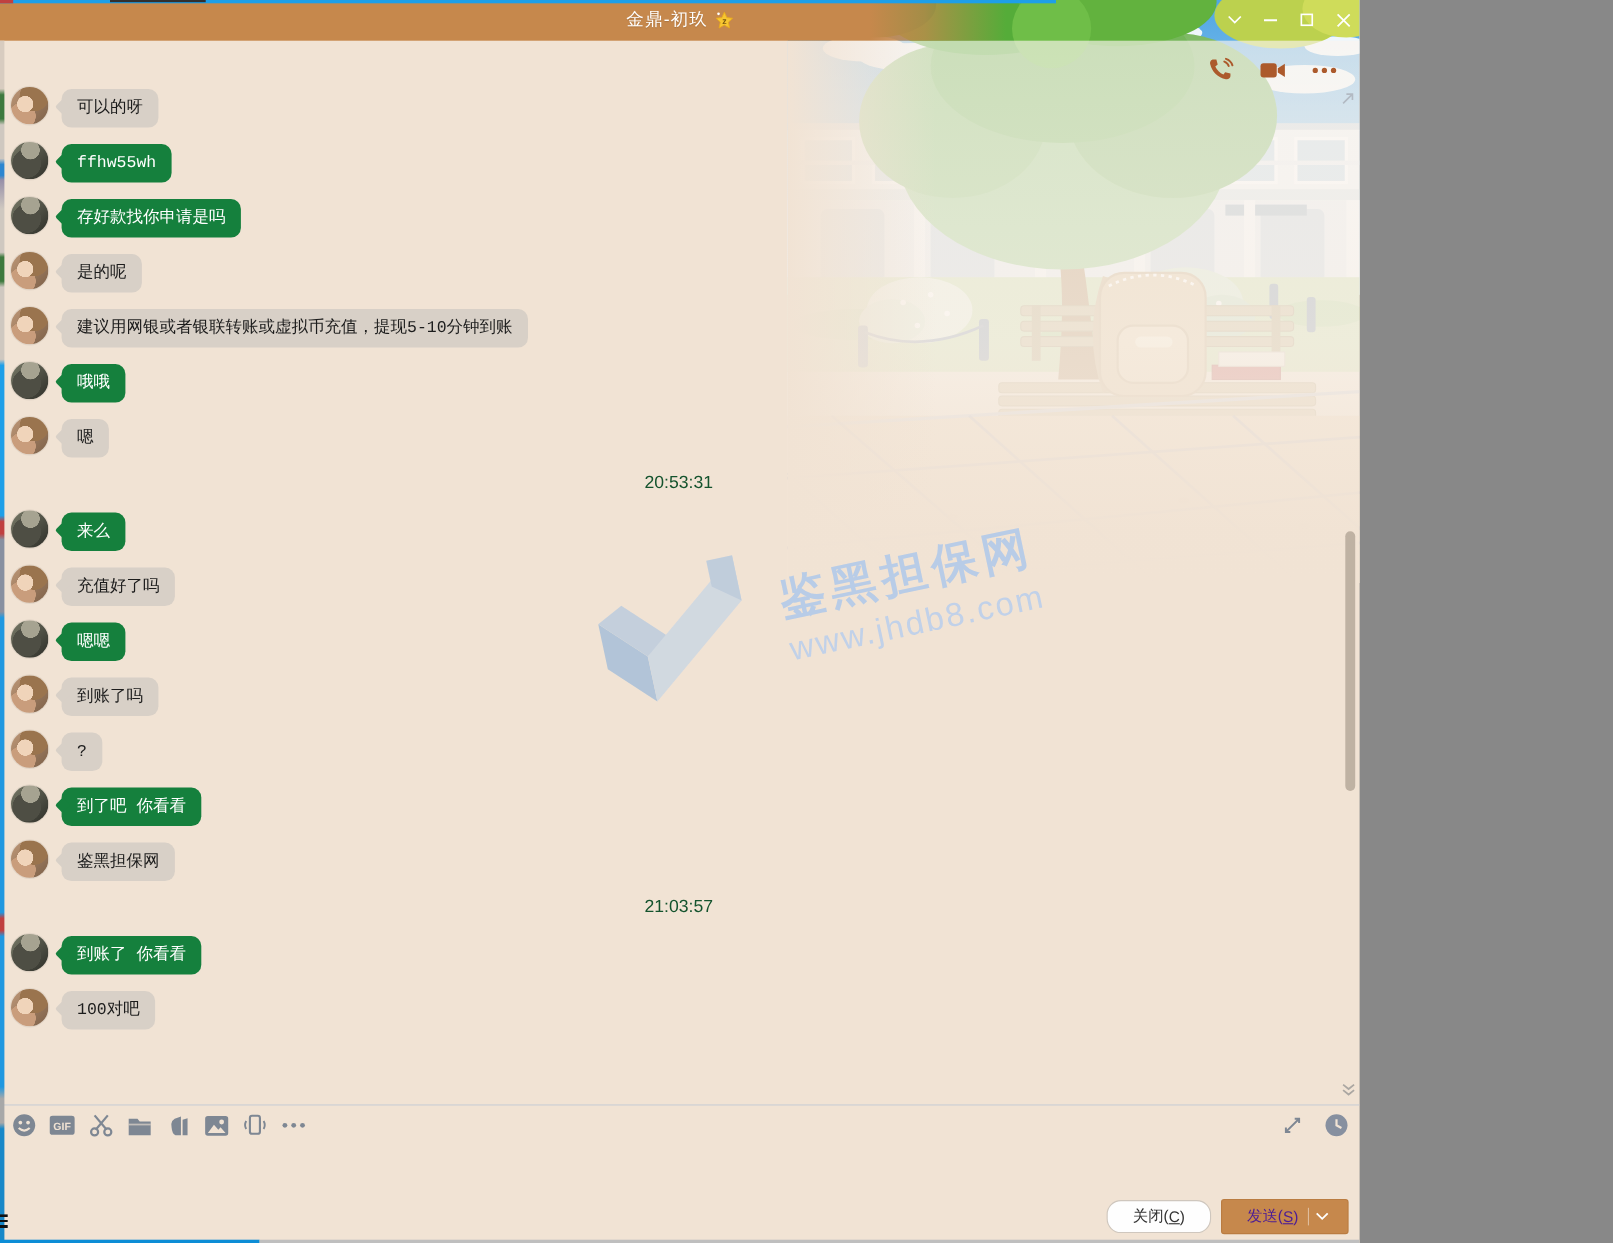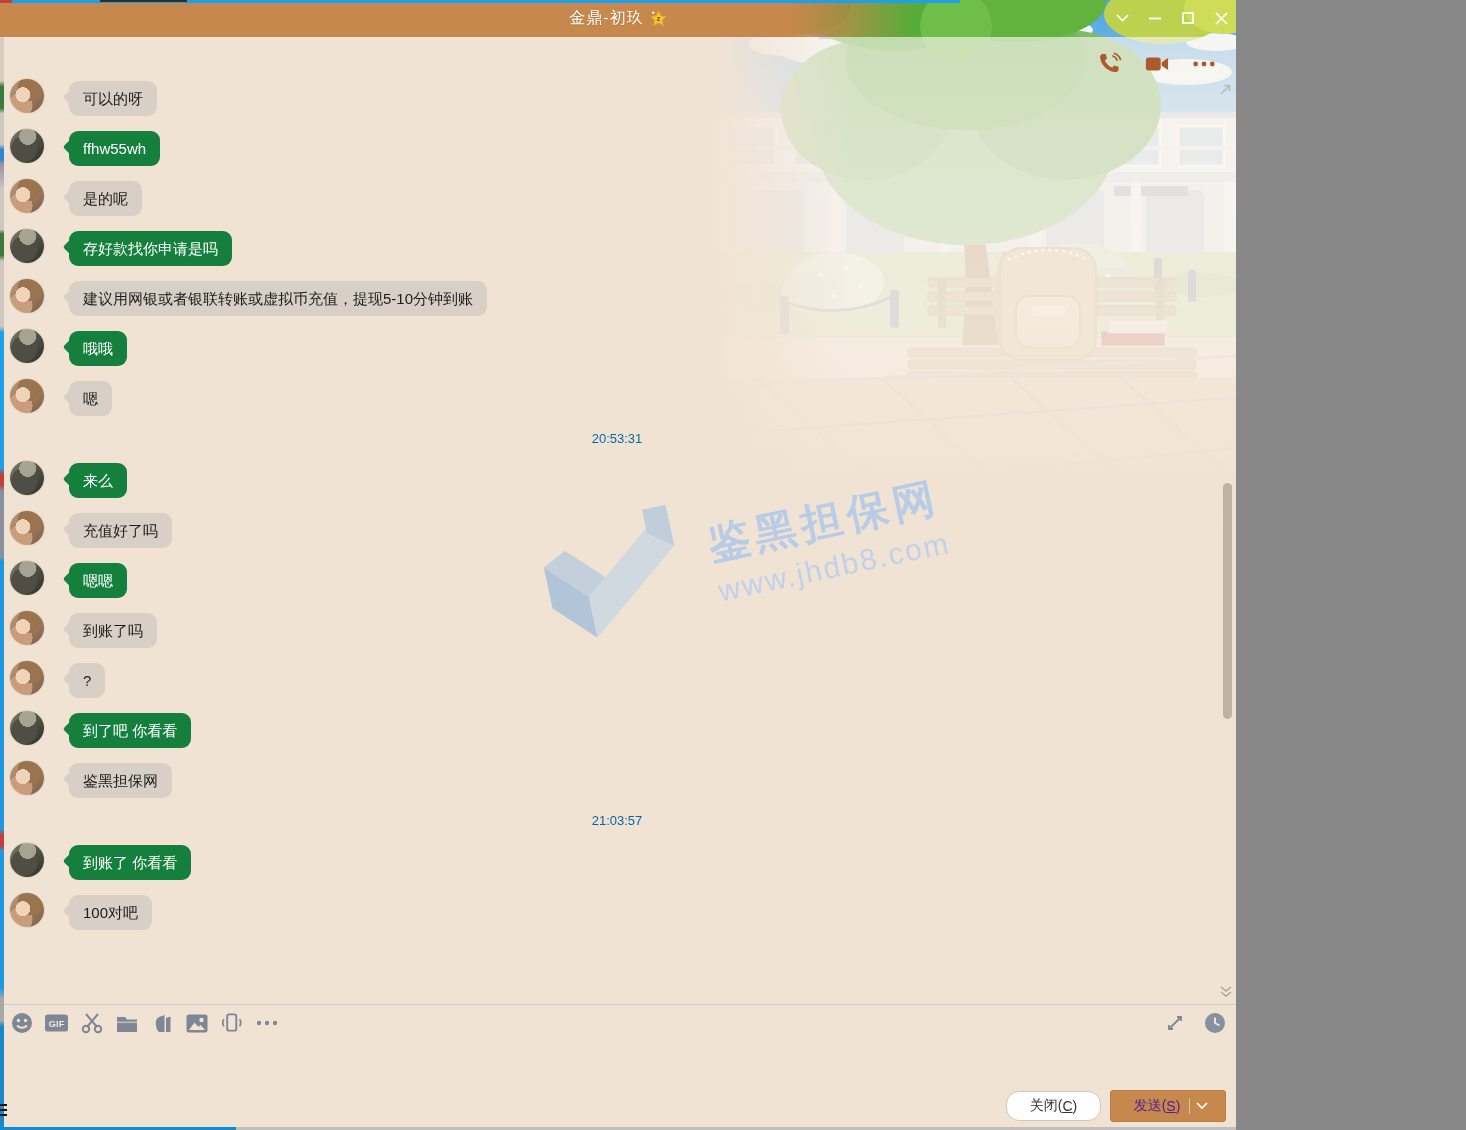--- a/index.html
+++ b/index.html
@@ -22,36 +22,36 @@
   .win-controls{position:absolute;top:9px;right:6px;display:flex;gap:15px;z-index:7;align-items:center;}
   .win-btn{width:18px;height:18px;display:flex;align-items:center;justify-content:center;cursor:default;}
   .win-btn svg{display:block;}
 
   .header-actions{position:absolute;top:52px;right:20px;display:flex;gap:23px;z-index:6;align-items:center;}
   .hdr-icon{width:24px;height:24px;display:flex;align-items:center;justify-content:center;}
   .corner-arrow{position:absolute;top:82px;right:3px;z-index:6;opacity:.55;}
 
   
   .chat{position:absolute;top:37px;left:0;right:0;height:967px;z-index:3;overflow:hidden;padding:44px 0 0 10px;box-sizing:border-box;}
-  .msg-row{display:flex;align-items:flex-start;gap:25px;margin-bottom:15px;}
+  .msg-row{display:flex;align-items:flex-start;gap:12px;margin-bottom:15px;font-family:Liberation Mono, monospace;}
   .avatar{width:34px;height:34px;border-radius:50%;flex:none;margin-top:-2px;box-shadow:0 0 0 1px rgba(0,0,0,.06);}
   .avatar.female{background:
       radial-gradient(circle at 38% 46%,#F0D4BA 0 26%,rgba(0,0,0,0) 27%),
       radial-gradient(circle at 62% 26%,#9A744E 0 40%,rgba(0,0,0,0) 41%),
       radial-gradient(circle at 30% 78%,#C99D7C 0 34%,rgba(0,0,0,0) 35%),
       linear-gradient(135deg,#BE9878,#7D6048);}
   .avatar.male{background:
       radial-gradient(circle at 52% 22%,#A6A391 0 26%,rgba(0,0,0,0) 27%),
       radial-gradient(circle at 42% 58%,#4E4E44 0 46%,rgba(0,0,0,0) 47%),
       linear-gradient(135deg,#787A68,#2E2E28);}
   .bubble{position:relative;max-width:720px;border-radius:9px;padding:7px 14px;font-size:15px;line-height:21px;white-space:pre-wrap;}
   .bubble::before{content:"";position:absolute;left:-4px;top:11px;width:10px;height:10px;background:inherit;transform:rotate(45deg);border-radius:2px;}
   .bubble.gray{background:#D8D0C7;color:#1C1C1C;}
   .bubble.blue{background:#15803d;color:#FFFFFF;}
-  .ts-row{text-align:center;color:#0369a1;font-size:13px;margin:4px 12px 17px 0;}
+  .ts-row{text-align:center;color:#14532d;font-size:16px;margin:4px 12px 17px 0;}
 
   
   .watermark{position:absolute;left:536px;top:488px;z-index:2;transform:rotate(-12deg);display:flex;align-items:center;gap:24px;opacity:.85;pointer-events:none;}
   .wm-text{display:flex;flex-direction:column;gap:2px;}
   .wm-title{font-size:42px;font-weight:bold;color:#A9C6EC;letter-spacing:5px;opacity:.92;}
   .wm-url{font-size:30px;color:#B3CCEF;letter-spacing:2px;opacity:.92;}
 
   
   .scroll-thumb{position:absolute;right:4px;top:483px;width:9px;height:236px;border-radius:5px;background:#B3A596;opacity:.8;z-index:4;}
   .scroll-bottom{position:absolute;right:3px;top:984px;z-index:4;opacity:.7;}
@@ -297,26 +297,26 @@
   <div class="chat">
       <div class="msg-row">
         <div class="avatar female"></div>
         <div class="bubble gray">可以的呀</div>
       </div>
       <div class="msg-row">
         <div class="avatar male"></div>
         <div class="bubble blue">ffhw55wh</div>
       </div>
       <div class="msg-row">
+        <div class="avatar male"></div>
+        <div class="bubble blue">存好款找你申请是吗</div>
+      </div>
+      <div class="msg-row">
         <div class="avatar female"></div>
         <div class="bubble gray">是的呢</div>
-      </div>
-      <div class="msg-row">
-        <div class="avatar male"></div>
-        <div class="bubble blue">存好款找你申请是吗</div>
       </div>
       <div class="msg-row">
         <div class="avatar female"></div>
         <div class="bubble gray">建议用网银或者银联转账或虚拟币充值，提现5-10分钟到账</div>
       </div>
       <div class="msg-row">
         <div class="avatar male"></div>
         <div class="bubble blue">哦哦</div>
       </div>
       <div class="msg-row">

